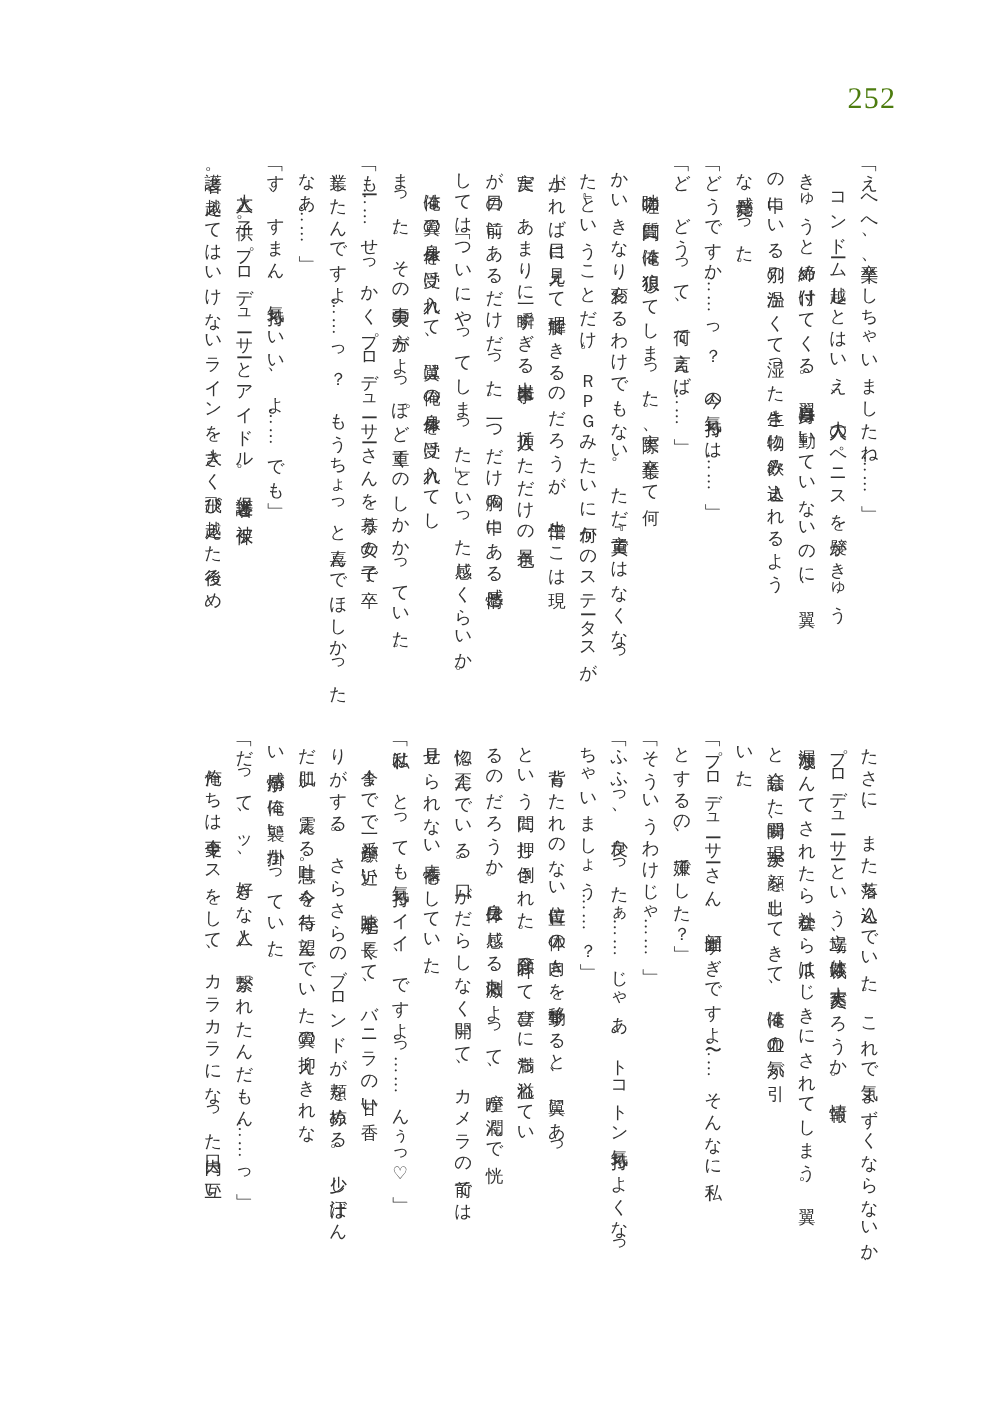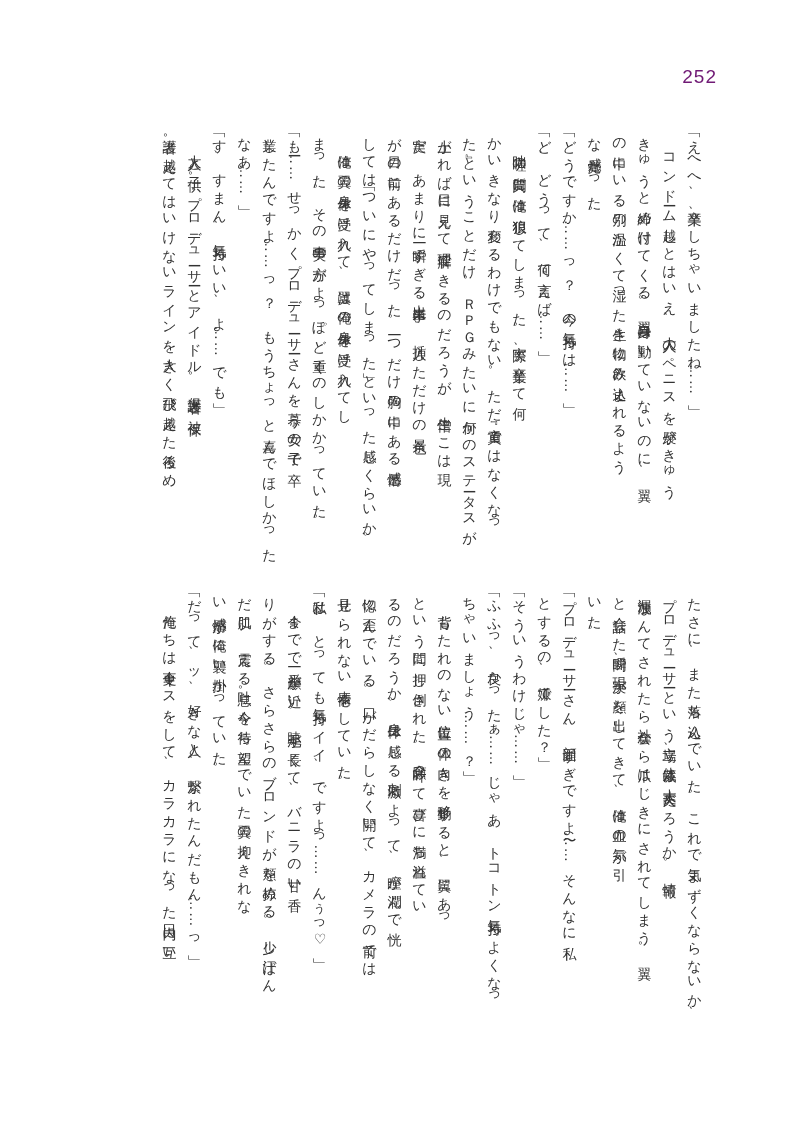--- a/index.html
+++ b/index.html
@@ -13,24 +13,24 @@
     height: 1122px;
     background: #ffffff;
     color: #333333;
     font-family: "Liberation Serif", "DejaVu Serif", serif;
     overflow: hidden;
   }
   .page-number {
     position: absolute;
     top: 66px;
     right: 83px;
-    font-size: 19px;
+    font-size: 24px;
     letter-spacing: 1px;
-    color: #701a75;
-    font-family: Liberation Sans, sans-serif;
+    color: #4d7c0f;
+    font-family: Liberation Serif, serif;
   }
   .vtext {
     position: absolute;
     writing-mode: vertical-rl;
     -webkit-writing-mode: vertical-rl;
     text-orientation: mixed;
     font-size: 14px;
     letter-spacing: 2px;
     line-height: 25px;
     color: #333333;

